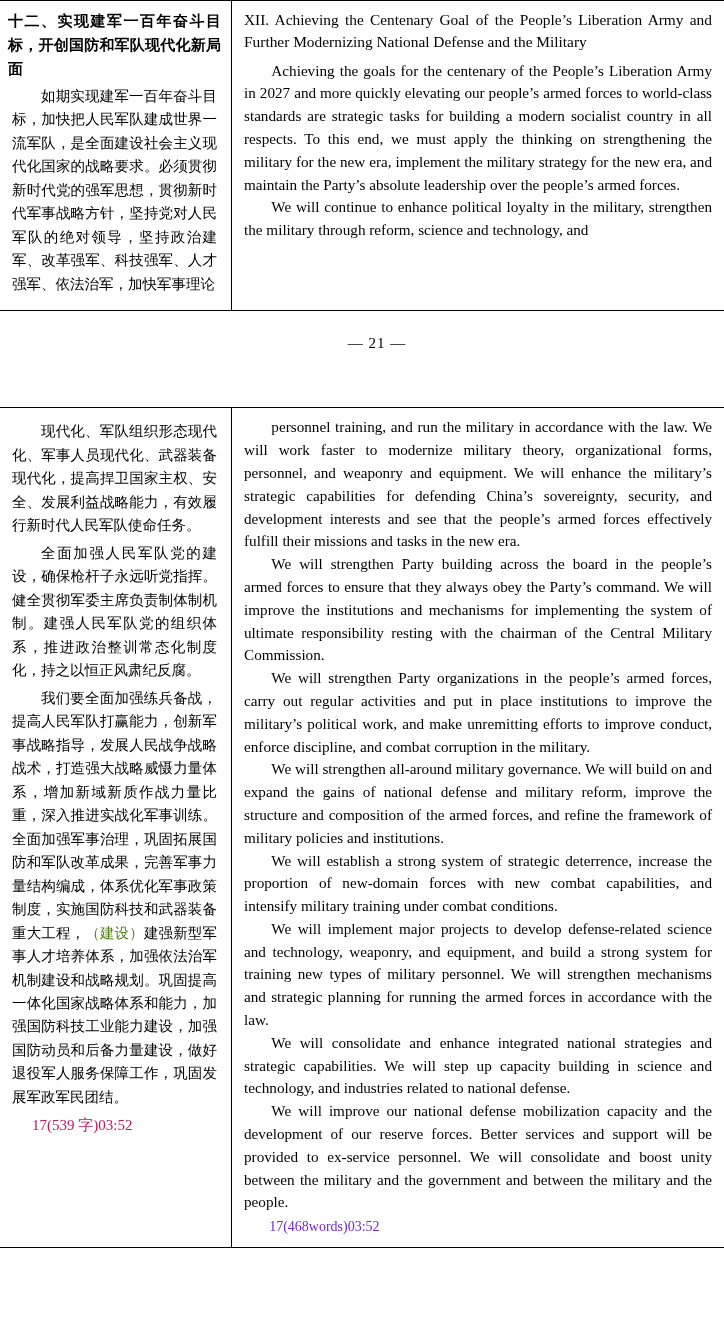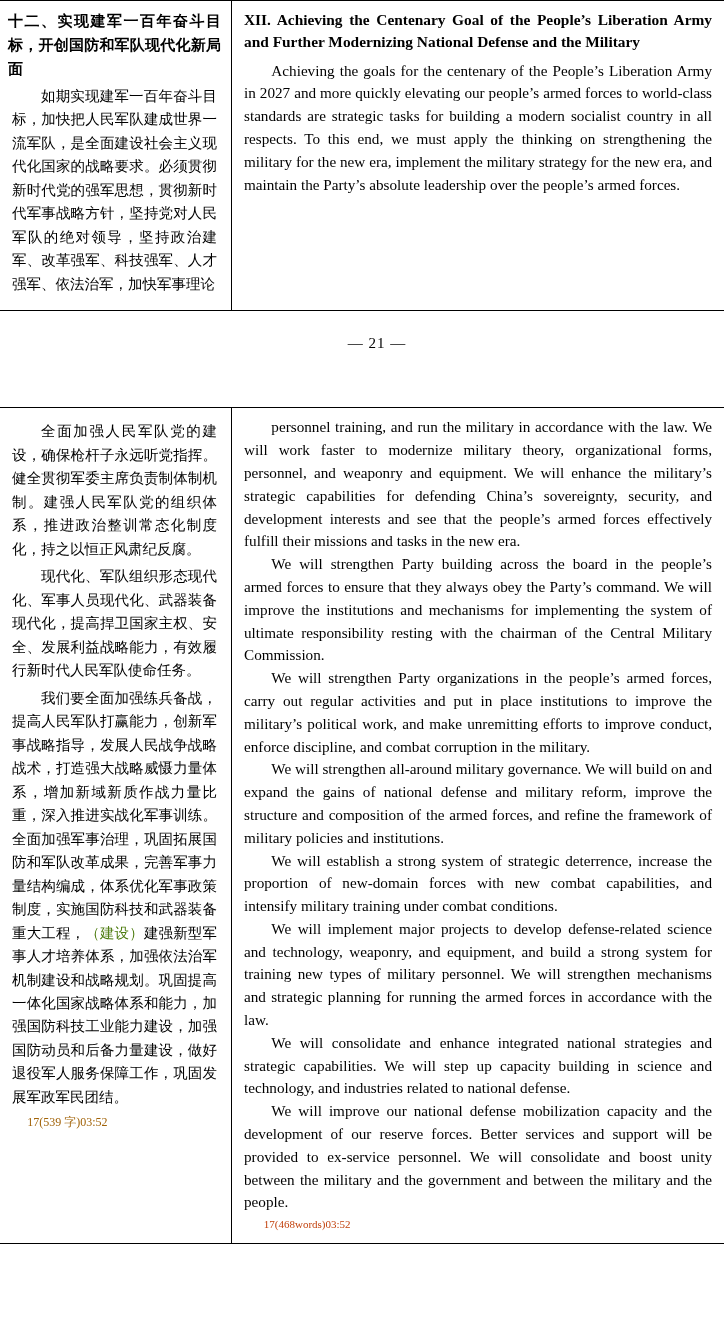--- a/index.html
+++ b/index.html
@@ -44,21 +44,21 @@
     text-align: justify;
   }
   .zh-heading {
     font-weight: bold;
     font-size: 15px;
     line-height: 1.6;
     text-align: justify;
     margin: 0 0 2px 0;
   }
   .en-heading {
-    font-weight: bold;
+    font-weight: normal;
     font-size: 15.4px;
     line-height: 1.45;
     text-align: justify;
     margin: 0 0 6px 0;
   }
   .zh-p {
     margin: 4px;
     text-indent: 2em;
   }
   .en-p {
@@ -78,30 +78,30 @@
     font-size: 15px;
     letter-spacing: 1px;
     margin-left: 30px;
   }
   .gap-band {
     height: 32px;
   }
 
   
   .wordcount {
-    color: #a16207;
+    color: #be185d;
     font-family: "Liberation Serif", "DejaVu Serif", serif;
-    font-size: 12px;
+    font-size: 15px;
     text-indent: 1.6em;
     margin: 2px 0 0 0;
   }
   .wordcount-en {
-    color: #c2410c;
+    color: #6d28d9;
     font-family: "Liberation Serif", "DejaVu Serif", serif;
-    font-size: 11px;
+    font-size: 14px;
     text-indent: 1.8em;
     margin: 2px 0 0 0;
   }
   .blue-inline {
     color: #4d7c0f;
   }
   .bottom-block .col-zh {
     padding-bottom: 14px;
   }
 </style>
@@ -111,33 +111,34 @@
 <div class="page">
 
   <div class="bi-block top-block">
     <div class="col-zh">
       <p class="zh-heading">十二、实现建军一百年奋斗目标，开创国防和军队现代化新局面</p>
       <p class="zh-p">如期实现建军一百年奋斗目标，加快把人民军队建成世界一流军队，是全面建设社会主义现代化国家的战略要求。必须贯彻新时代党的强军思想，贯彻新时代军事战略方针，坚持党对人民军队的绝对领导，坚持政治建军、改革强军、科技强军、人才强军、依法治军，加快军事理论</p>
     </div>
     <div class="col-en">
       <p class="en-heading">XII. Achieving the Centenary Goal of the People’s Liberation Army and Further Modernizing National Defense and the Military</p>
       <p class="en-p">Achieving the goals for the centenary of the People’s Liberation Army in 2027 and more quickly elevating our people’s armed forces to world-class standards are strategic tasks for building a modern socialist country in all respects. To this end, we must apply the thinking on strengthening the military for the new era, implement the military strategy for the new era, and maintain the Party’s absolute leadership over the people’s armed forces.</p>
+      <p class="en-p">We will continue to enhance political loyalty in the military, strengthen the military through reform, science and technology, and</p>
     </div>
   </div>
 
   <div class="page-number-band">
     <span>— 21 —</span>
   </div>
 
   <div class="gap-band"></div>
 
   <div class="bi-block bottom-block">
     <div class="col-zh">
+      <p class="zh-p">现代化、军队组织形态现代化、军事人员现代化、武器装备现代化，提高捍卫国家主权、安全、发展利益战略能力，有效履行新时代人民军队使命任务。</p>
       <p class="zh-p">全面加强人民军队党的建设，确保枪杆子永远听党指挥。健全贯彻军委主席负责制体制机制。建强人民军队党的组织体系，推进政治整训常态化制度化，持之以恒正风肃纪反腐。</p>
-      <p class="zh-p">现代化、军队组织形态现代化、军事人员现代化、武器装备现代化，提高捍卫国家主权、安全、发展利益战略能力，有效履行新时代人民军队使命任务。</p>
       <p class="zh-p"><span>我们要全面加强练兵备战，提高人民军队打赢能力，创新军事战略指导，发展人民战争战略战术，打造强大战略威慑力量体系，增加新域新质作战力量比重，深入推进实战化军事训练。全面加强军事治理，巩固拓展国防和军队改革成果，完善军事力量结构编成，体系优化军事政策制度，实施国防科技和武器装备重大工程，</span><span class="blue-inline">（建设）</span><span>建强新型军事人才培养体系，加强依法治军机制建设和战略规划。巩固提高一体化国家战略体系和能力，加强国防科技工业能力建设，加强国防动员和后备力量建设，做好退役军人服务保障工作，巩固发展军政军民团结。</span></p>
       <p class="wordcount">17(539 字)03:52</p>
     </div>
     <div class="col-en">
       <p class="en-p">personnel training, and run the military in accordance with the law. We will work faster to modernize military theory, organizational forms, personnel, and weaponry and equipment. We will enhance the military’s strategic capabilities for defending China’s sovereignty, security, and development interests and see that the people’s armed forces effectively fulfill their missions and tasks in the new era.</p>
       <p class="en-p">We will strengthen Party building across the board in the people’s armed forces to ensure that they always obey the Party’s command. We will improve the institutions and mechanisms for implementing the system of ultimate responsibility resting with the chairman of the Central Military Commission.</p>
       <p class="en-p">We will strengthen Party organizations in the people’s armed forces, carry out regular activities and put in place institutions to improve the military’s political work, and make unremitting efforts to improve conduct, enforce discipline, and combat corruption in the military.</p>
       <p class="en-p">We will strengthen all-around military governance. We will build on and expand the gains of national defense and military reform, improve the structure and composition of the armed forces, and refine the framework of military policies and institutions.</p>
       <p class="en-p">We will establish a strong system of strategic deterrence, increase the proportion of new-domain forces with new combat capabilities, and intensify military training under combat conditions.</p>
       <p class="en-p">We will implement major projects to develop defense-related science and technology, weaponry, and equipment, and  build a strong system for training new types of military personnel. We will strengthen mechanisms and strategic planning for running the armed forces in accordance with the law.</p>

